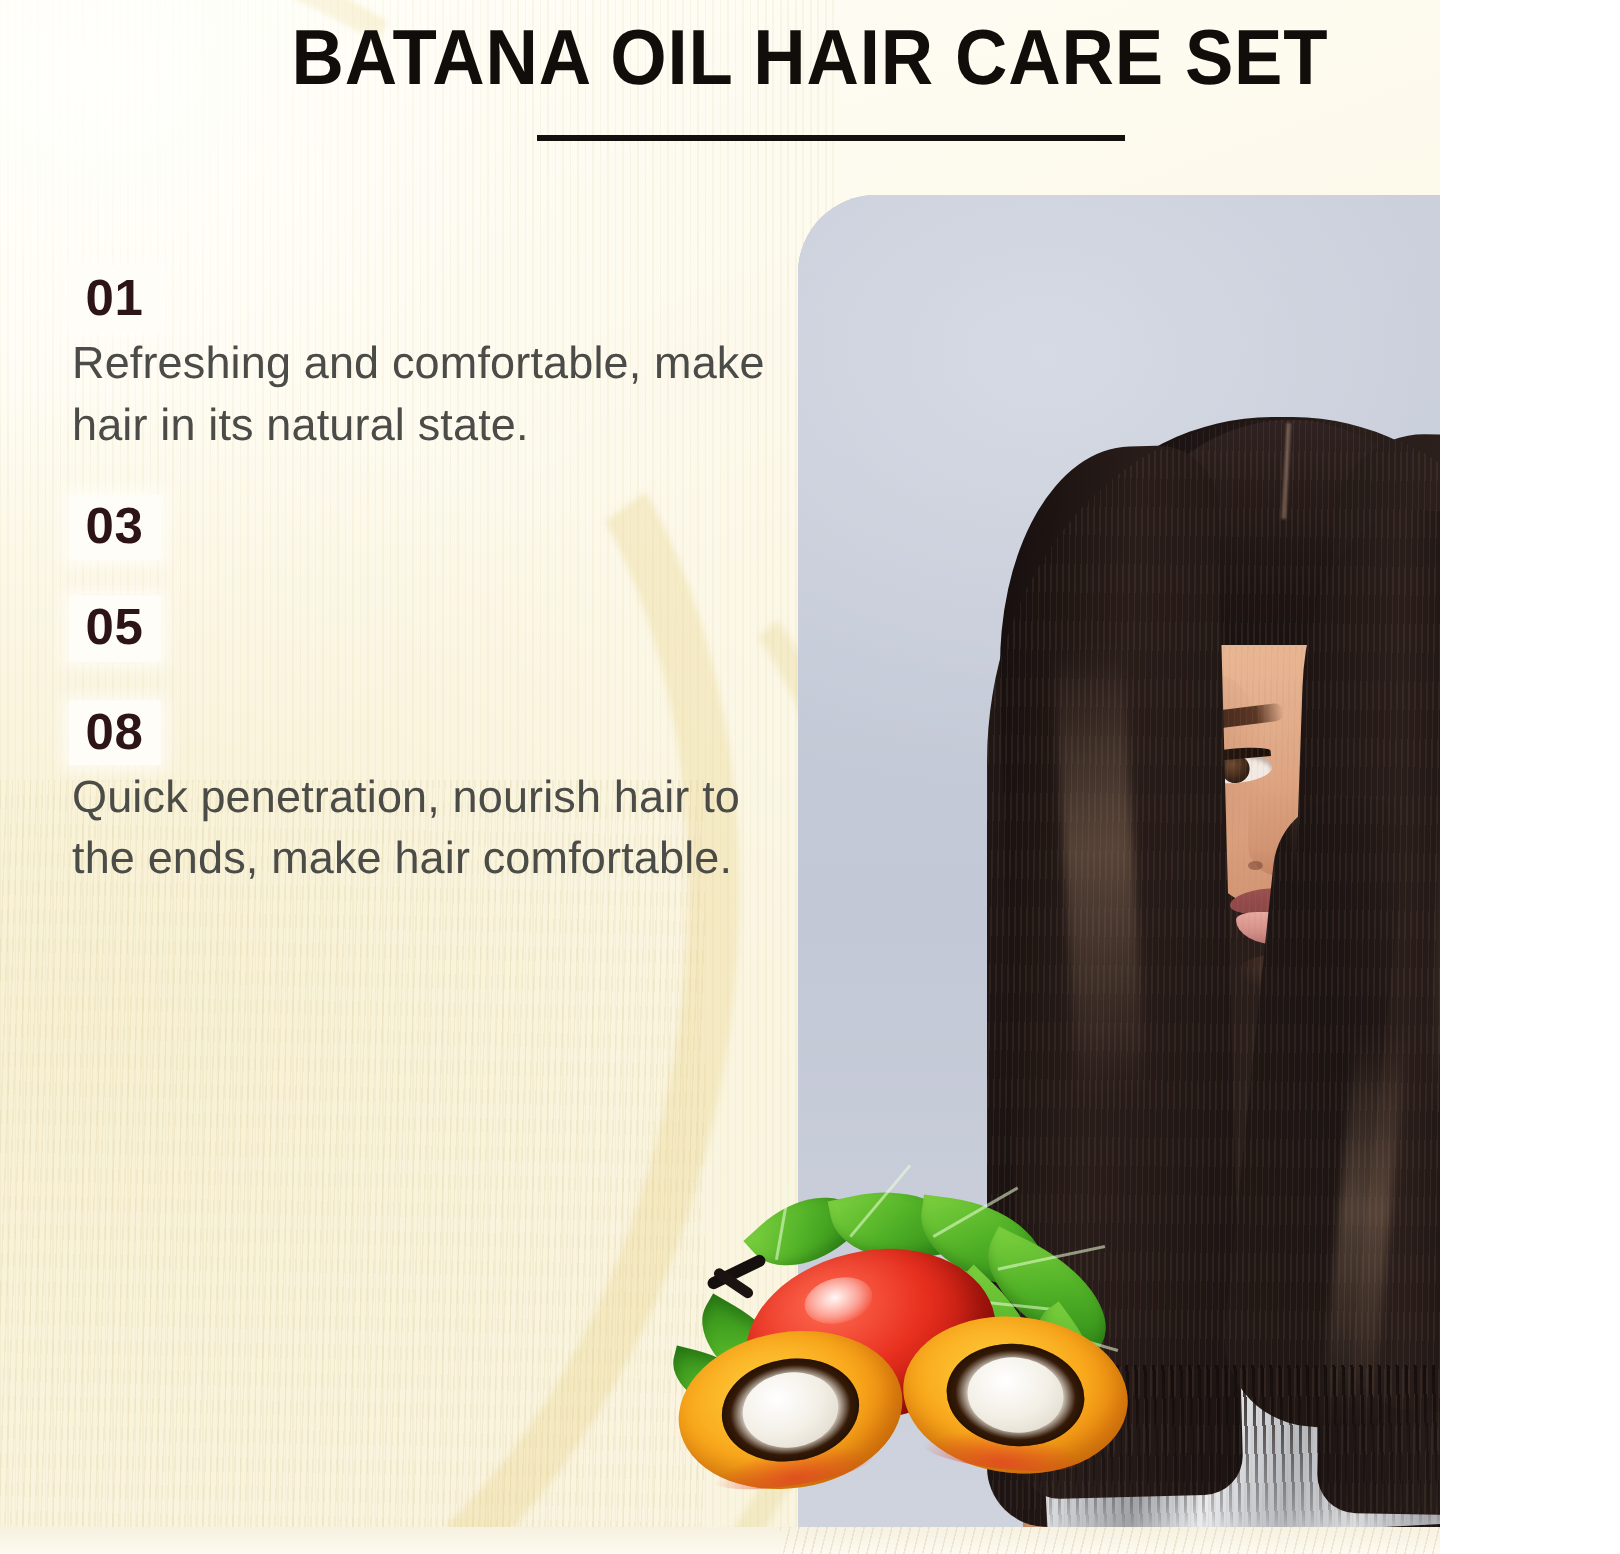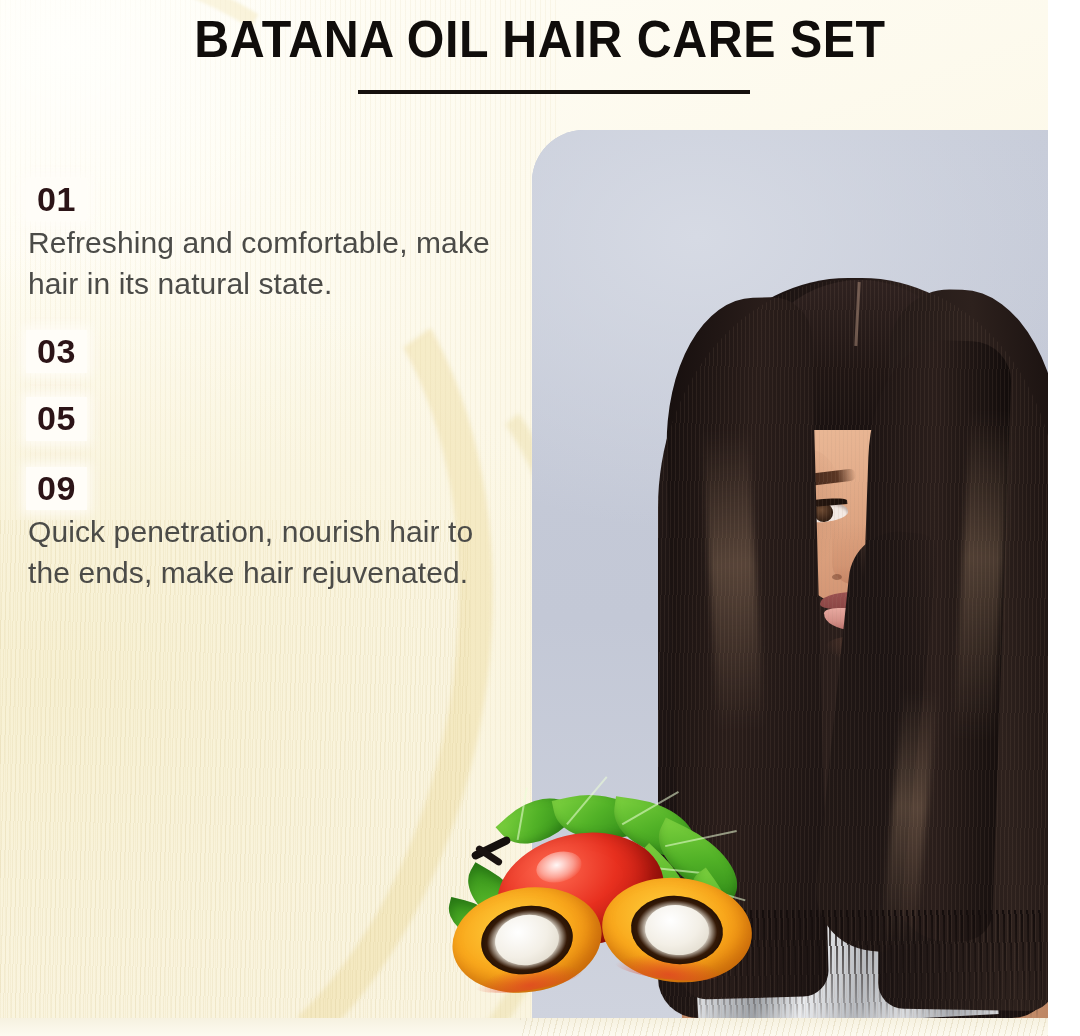--- a/index.html
+++ b/index.html
@@ -6,21 +6,21 @@
     margin: 0;
     padding: 0;
     background: #ffffff;
   }
   body {
     font-family: "Liberation Sans", sans-serif;
   }
 
   #poster {
     position: relative;
-    width: 1048px;
+    width: 960px;
     height: 1036px;
     overflow: hidden;
     background: #fdfaee;
   }
 
   
   .bg-base {
     position: absolute;
     inset: 0;
     background:
@@ -122,20 +122,21 @@
     left: 358px; top: 90px;
     width: 392px; height: 4px;
     background: #15100d;
   }
 
   
   .features {
     position: absolute;
     left: 0; top: 178px;
     width: 520px;
+    padding-left: 20px;
   }
   .feature { position: relative; margin-bottom: 22px; }
   .feature:last-child { margin-bottom: 0; }
 
   .num-badge {
     display: inline-block;
     margin-left: 26px;
     padding: 1px 11px 2px 11px;
     background: #fffdf8;
     color: #2c1417;
@@ -551,22 +552,22 @@
 
     <div class="feature" id="f2">
       <div class="num-badge">03</div>
     </div>
 
     <div class="feature" id="f3">
       <div class="num-badge">05</div>
     </div>
 
     <div class="feature" id="f4">
-      <div class="num-badge">09</div>
-      <p class="feature-text">Quick penetration, nourish hair to the ends, make hair rejuvenated.</p>
+      <div class="num-badge">08</div>
+      <p class="feature-text">Quick penetration, nourish hair to the ends, make hair comfortable.</p>
     </div>
 
   </div>
 
   <div class="photo-panel">
     <div class="studio-bg"></div>
 
     <div class="model">
 
       <div class="neck"></div>

